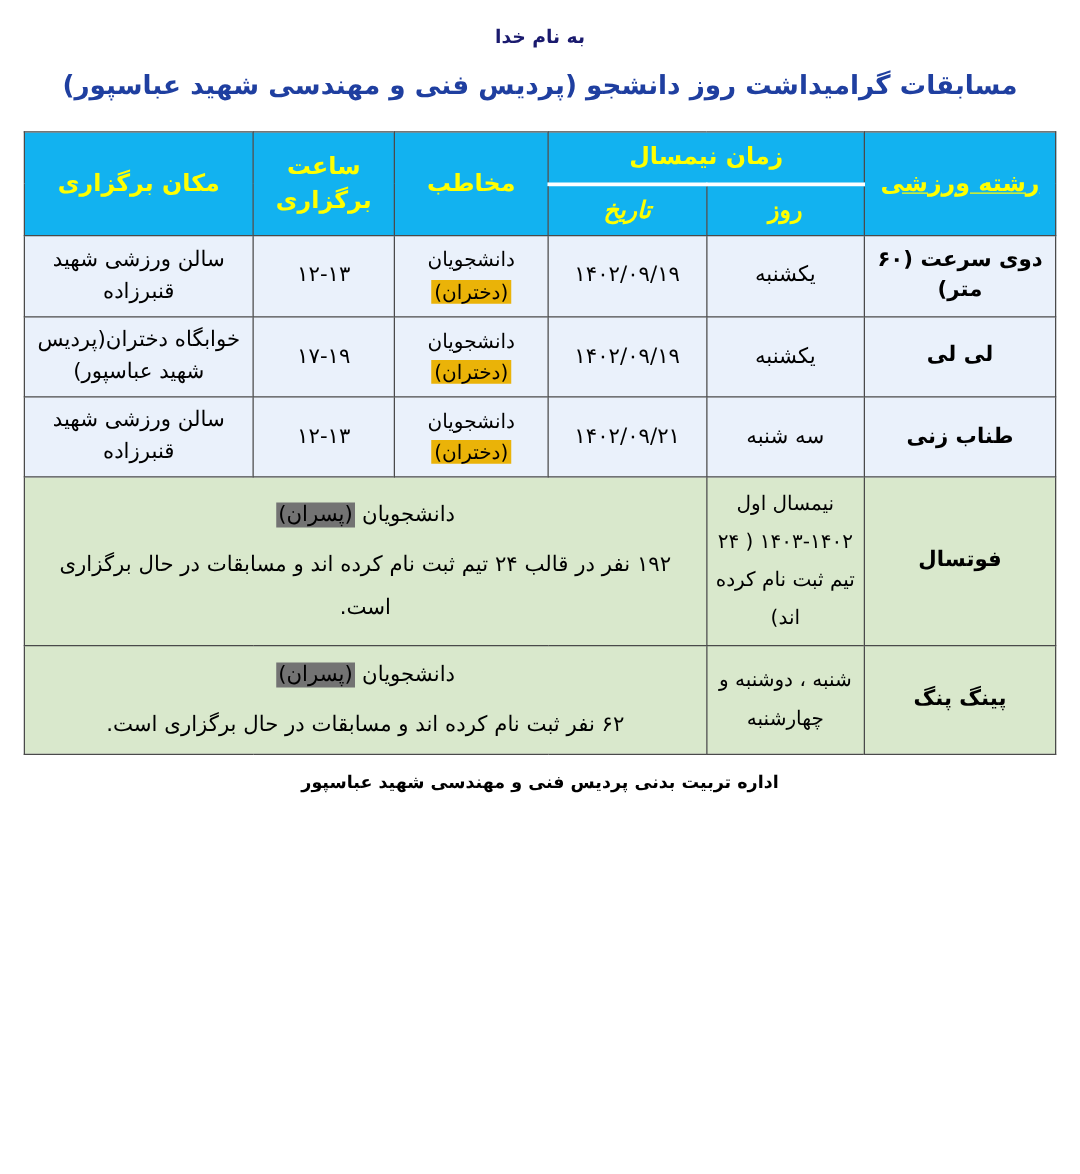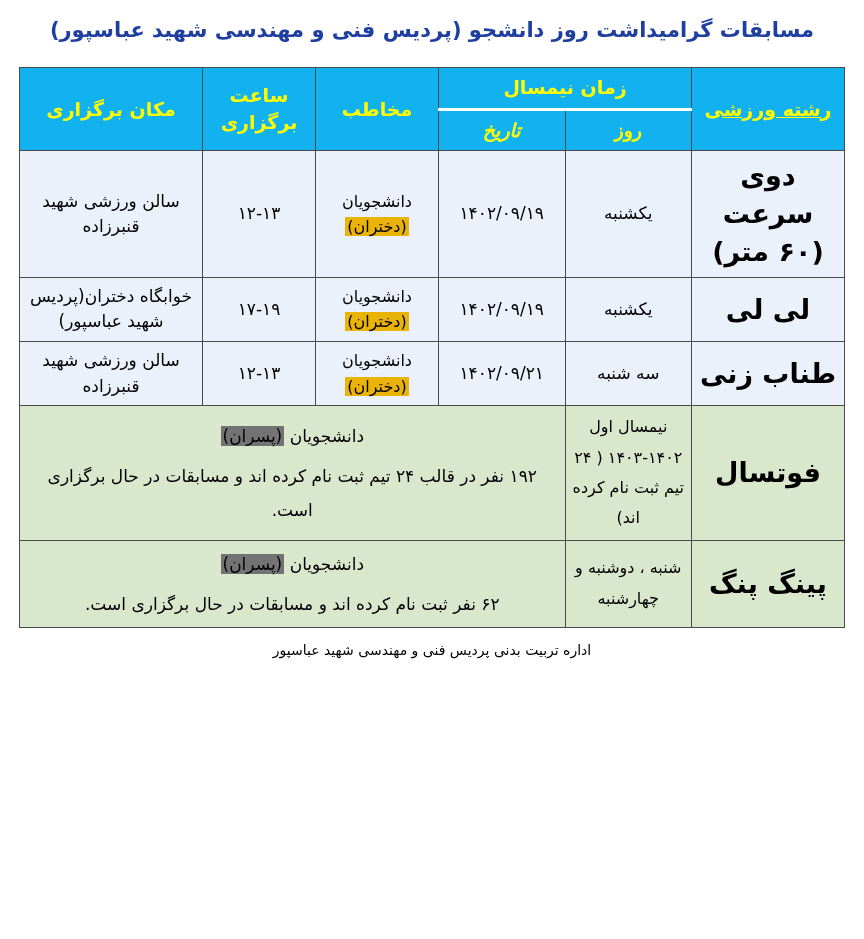--- a/index.html
+++ b/index.html
@@ -67,21 +67,21 @@
   .zaman-top {
     border-bottom: 3px solid #ffffff !important;
     padding-bottom: 6px !important;
   }
   tbody td {
     font-size: 17px;
     line-height: 1.5;
   }
   td.sport {
     font-weight: bold;
-    font-size: 27px;
+    font-size: 17px;
     line-height: 1.4;
   }
   tr.row-blue td {
     background: #EAF1FB;
   }
   tr.row-green td {
     background: #D9E8CC;
   }
   .hl-yellow {
     background: #eab308;
@@ -108,30 +108,31 @@
   td.merged-note .line2 {
     display: block;
   }
   td.term {
     font-size: 16px;
     line-height: 1.9;
   }
   .footer {
     text-align: center;
     font-size: 14px;
-    font-weight: normal;
+    font-weight: bold;
     color: #000;
     margin-top: 14px;
   }
 </style>
 </head>
 <body>
 
 <div class="page">
 
+  <div class="bismillah">به نام خدا</div>
 
   <div class="main-title">مسابقات گرامیداشت  روز دانشجو (پردیس فنی و مهندسی شهید عباسپور)</div>
 
   <table class="schedule">
     <thead>
       <tr>
         <th class="hdr-sport" rowspan="2">رشته ورزشی</th>
         <th class="zaman-top" colspan="2">زمان نیمسال</th>
         <th class="hdr-audience" rowspan="2">مخاطب</th>
         <th class="hdr-time" rowspan="2">ساعت برگزاری</th>

